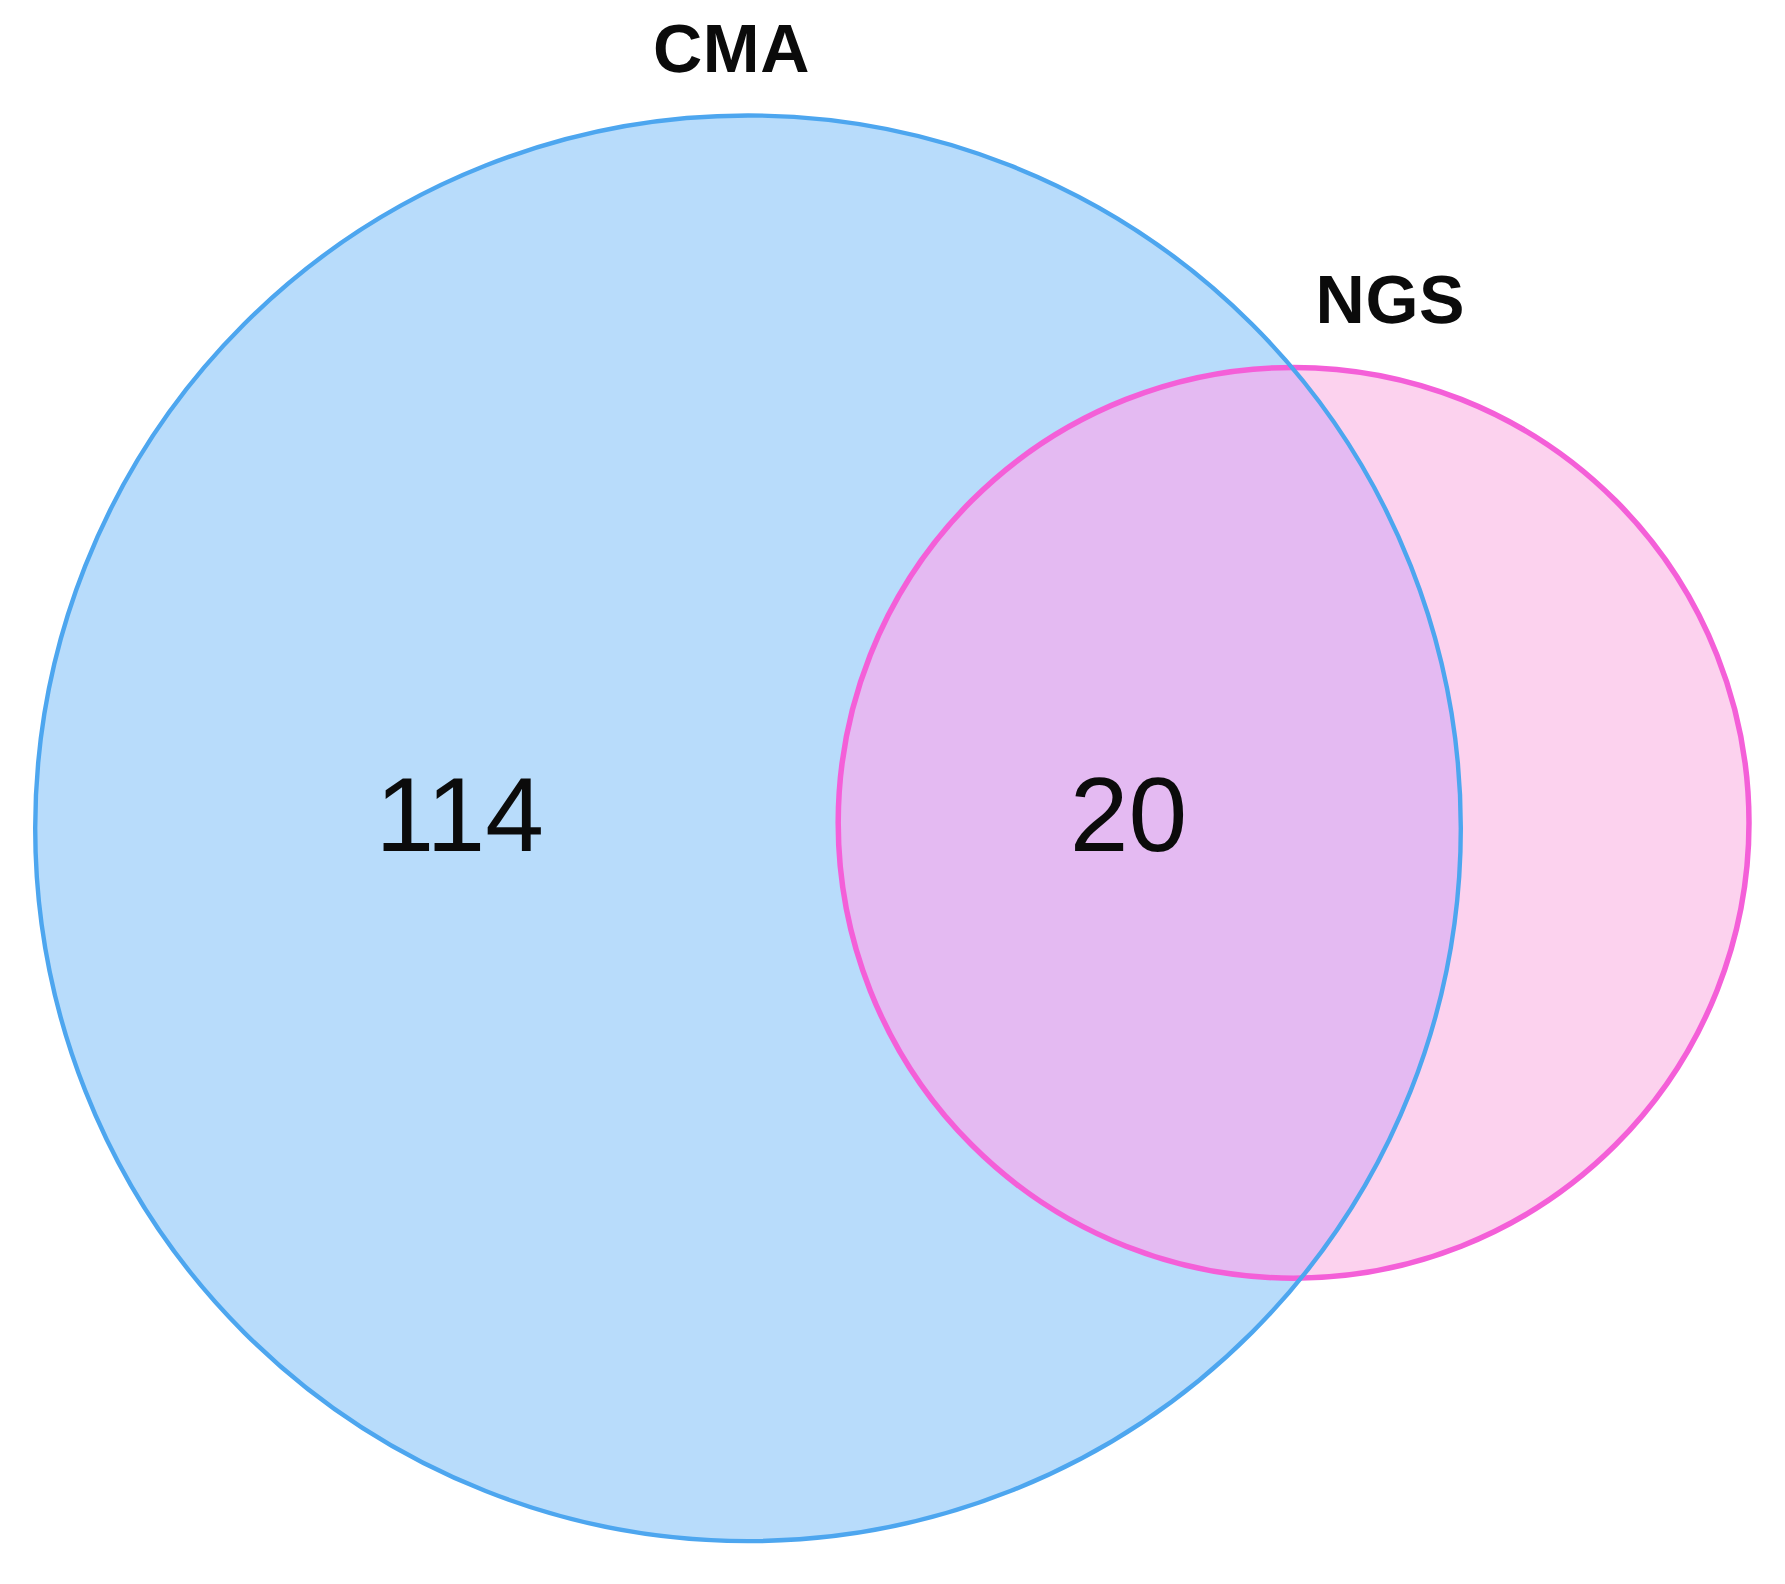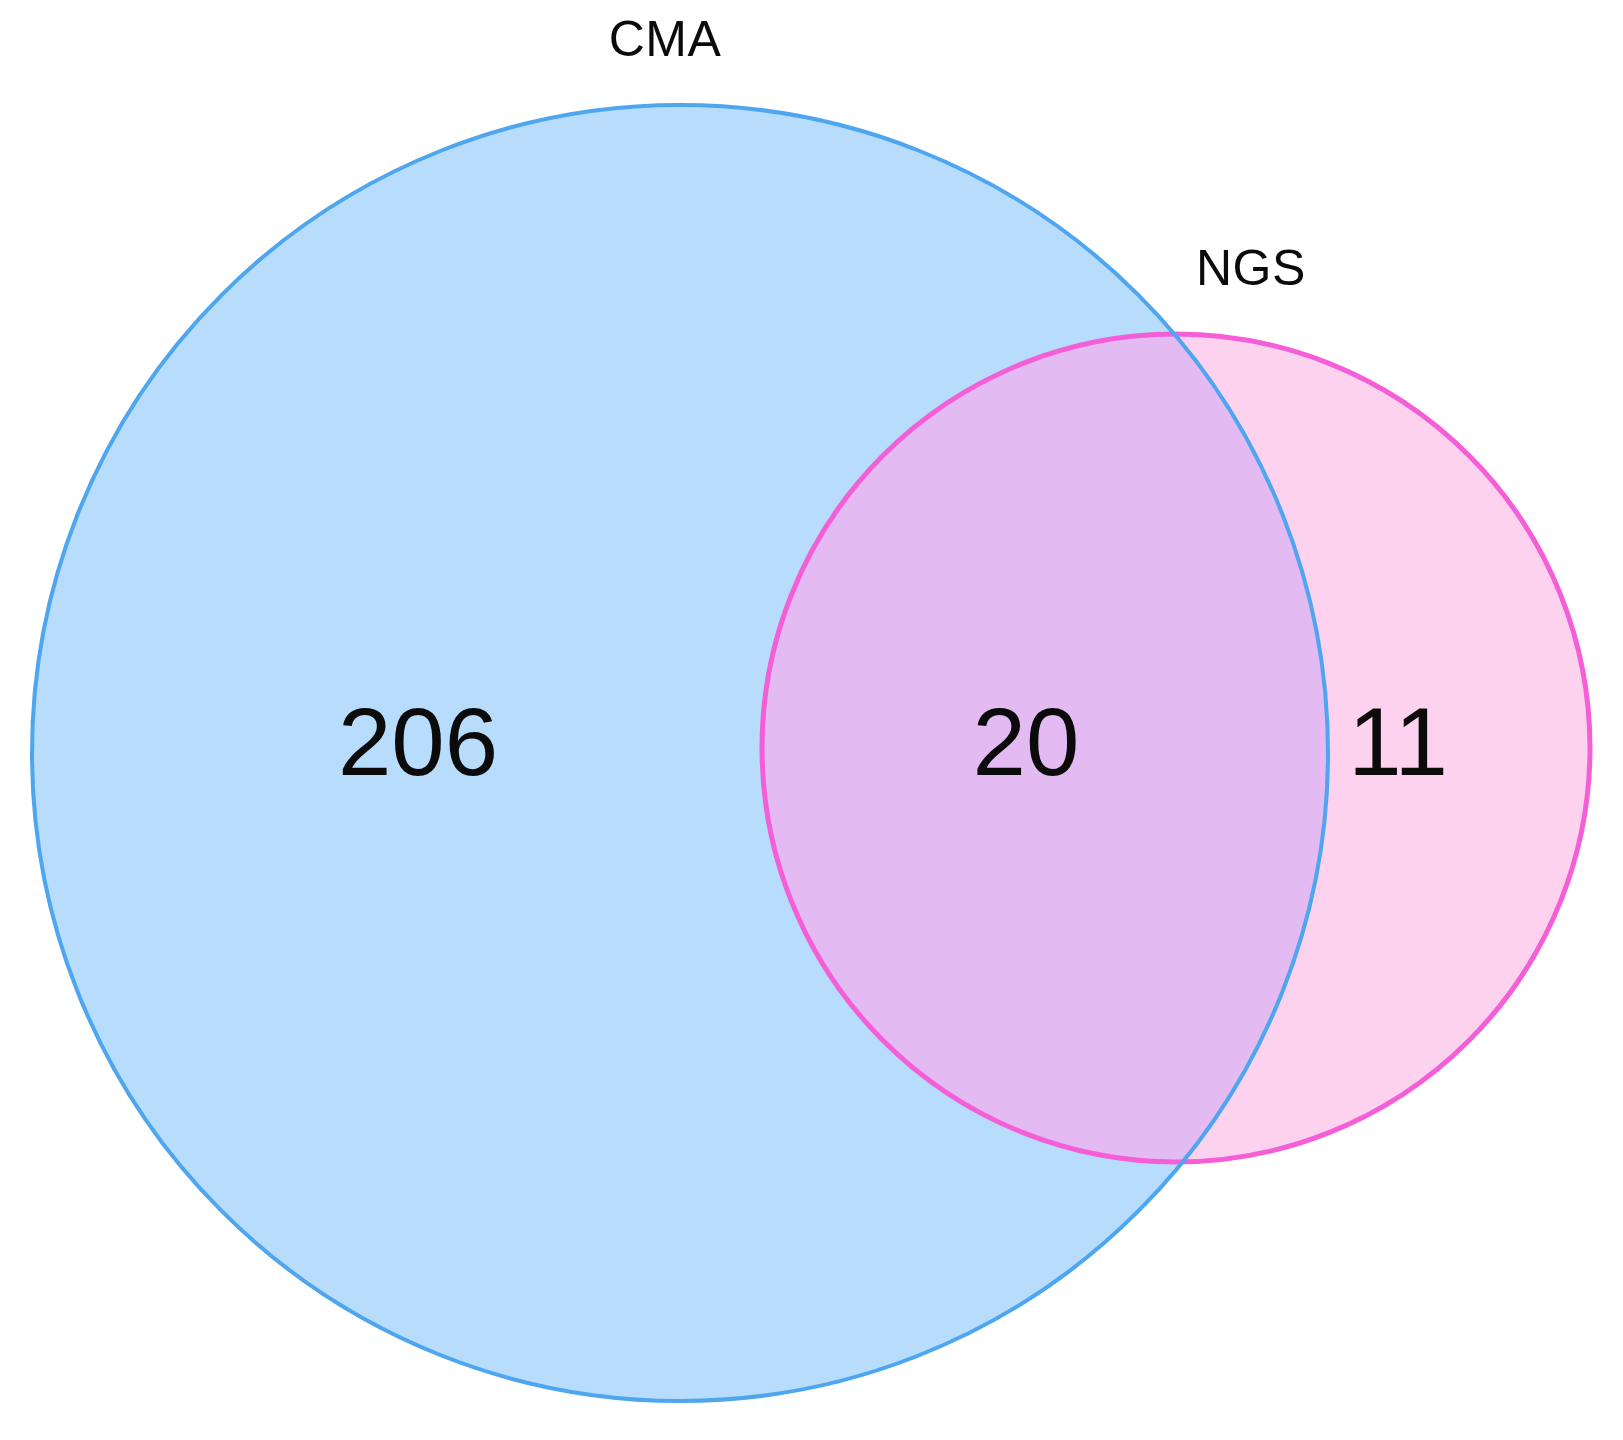--- a/index.html
+++ b/index.html
@@ -22,22 +22,22 @@
     position: absolute;
     top: 0;
     left: 0;
     width: 1623px;
     height: 1440px;
     display: block;
   }
   .set-label {
     position: absolute;
     font-family: "Liberation Sans", sans-serif;
-    font-size: 50px;
-    font-weight: 400;
+    font-size: 62px;
+    font-weight: 700;
     color: #0a0a0a;
     letter-spacing: 0.5px;
     white-space: nowrap;
     line-height: 1;
   }
   #label-cma {
     left: 0;
     top: 14px;
     width: 1330px;
     text-align: center;
@@ -95,19 +95,18 @@
 
     <circle id="circle-ngs-stroke" cx="1176" cy="748" r="414" fill="none" stroke="#f45fd8" stroke-width="5"></circle>
 
     <circle id="circle-cma-stroke" cx="680" cy="753" r="648" fill="none" stroke="#4da6ef" stroke-width="4"></circle>
   </svg>
 
   <div class="set-label" id="label-cma" style="color: rgb(11, 11, 11);">CMA</div>
 
   <div class="set-label" id="label-ngs" style="color: rgb(11, 11, 11); margin-top: 11px;">NGS</div>
 
-  <div class="region-count" id="count-cma-only" style="color: rgb(11, 11, 11);">206</div>
+  <div class="region-count" id="count-cma-only" style="color: rgb(11, 11, 11);">114</div>
 
   <div class="region-count" id="count-intersection" style="color: rgb(11, 11, 11);">20</div>
 
-  <div class="region-count" id="count-ngs-only" style="color: rgb(11, 11, 11);">11</div>
 
 </div>
 
 </body></html>

